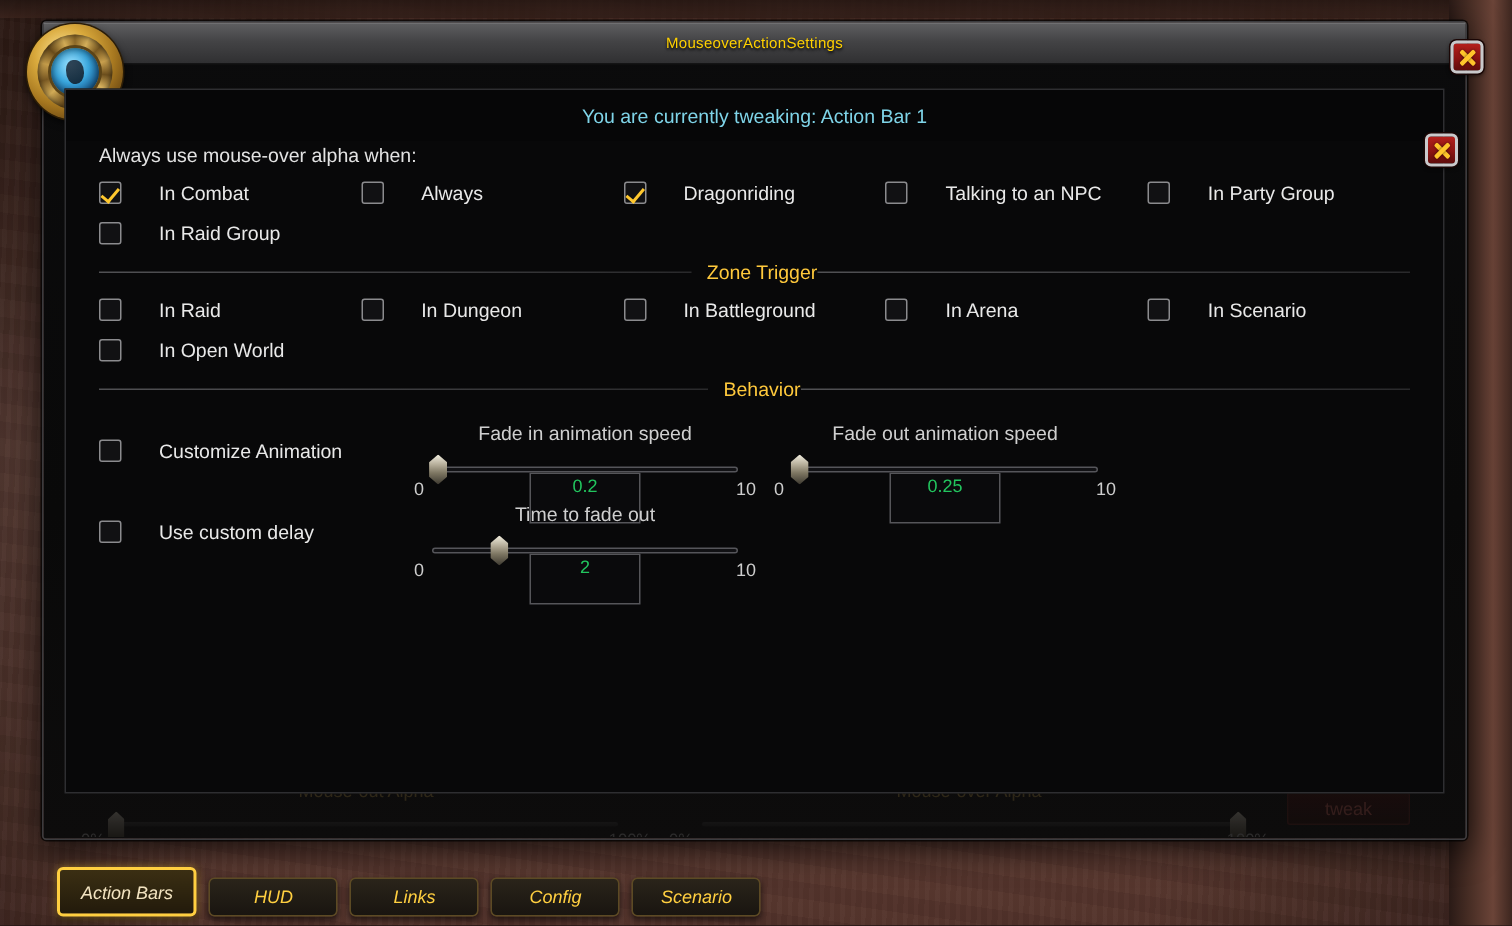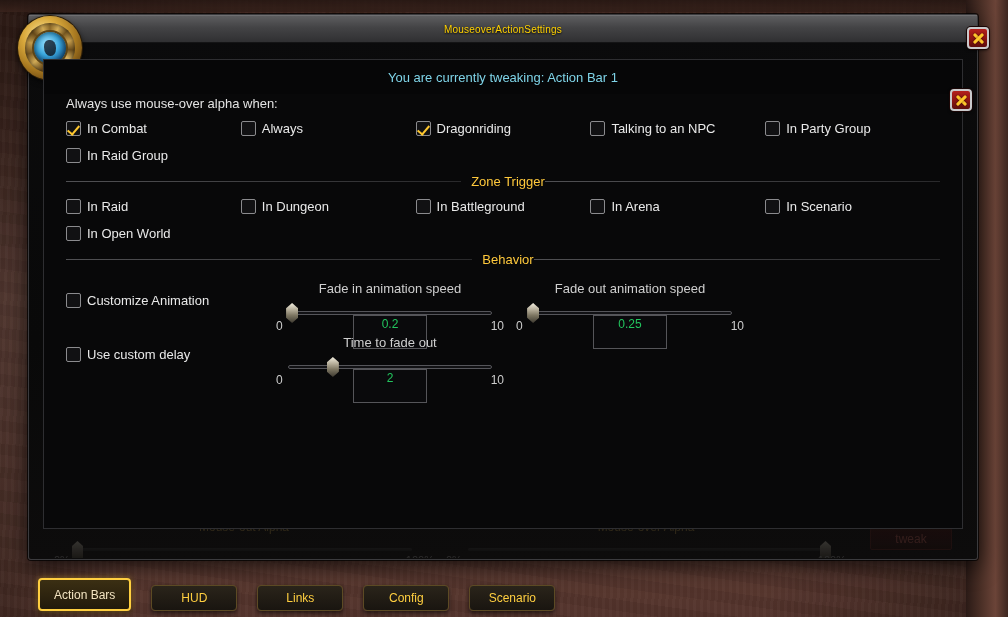--- a/index.html
+++ b/index.html
@@ -137,21 +137,21 @@
     display: grid; grid-template-columns: repeat(5, 1fr);
     row-gap: 32px;
     font-size: 13px;
     color: #cfcfcf;
   }
   .barcheck { display: flex; align-items: center; gap: 7px; }
   .barcheck .tick {
     color: #d8c070; font-size: 14px; line-height: 1;
   }
 
-  .bar-block { position: absolute; left: 16px; right: 16px; }
+  .bar-block { position: absolute; left: 16px; right: 28px; }
   .bar-block .bar-title {
     color: #c8a44f; font-size: 13px; margin-bottom: 5px; padding-left: 20px;
   }
   .bar-row {
     position: relative; height: 66px;
     border-top: 1px solid #2a2a2c;
     border-bottom: 1px solid #18181a;
     background: rgba(255,255,255,.012);
   }
   .alpha-group { position: absolute; top: 10px; }
@@ -219,21 +219,21 @@
   }
   .rule .lbl {
     color: #ffc93c; font-size: 13px; padding-left: 10px; white-space: nowrap;
   }
 
   .check-grid {
     display: grid; grid-template-columns: repeat(5, 1fr);
     row-gap: 12px; margin-bottom: 10px;
   }
   .check {
-    display: flex; align-items: center; gap: 6px;
+    display: flex; align-items: center; gap: 25px;
     color: #e9e9e9; font-size: 13px; cursor: pointer; text-align: center;
   }
   .box {
     width: 15px; height: 15px; flex: 0 0 15px;
     border: 1px solid #8b8b8e;
     border-radius: 2px;
     background: #111113;
     position: relative;
   }
   .box.checked::after {
@@ -273,22 +273,23 @@
   .slider .val {
     position: absolute; top: 16px; left: 50%; transform: translateX(-50%);
     width: 74px; height: 34px;
     border: 1px solid #555559; background: #0a0a0c;
     color: #22c55e; font-size: 12px; text-align: center; line-height: 16px;
   }
 
   
   #tabs {
     position: absolute; left: 38px; bottom: 6px;
-    display: flex; align-items: flex-end; gap: 20px;
+    display: flex; align-items: flex-end; gap: 8px;
     z-index: 8;
+    font-style: italic;
   }
   .tab {
     min-width: 86px; height: 26px;
     padding: 0 14px;
     display: flex; align-items: center; justify-content: center;
     background: linear-gradient(180deg, #2a241a 0%, #191510 100%);
     border: 1px solid #5c4a24;
     border-radius: 4px;
     color: #ffcf40; font-size: 12px;
     cursor: pointer;

